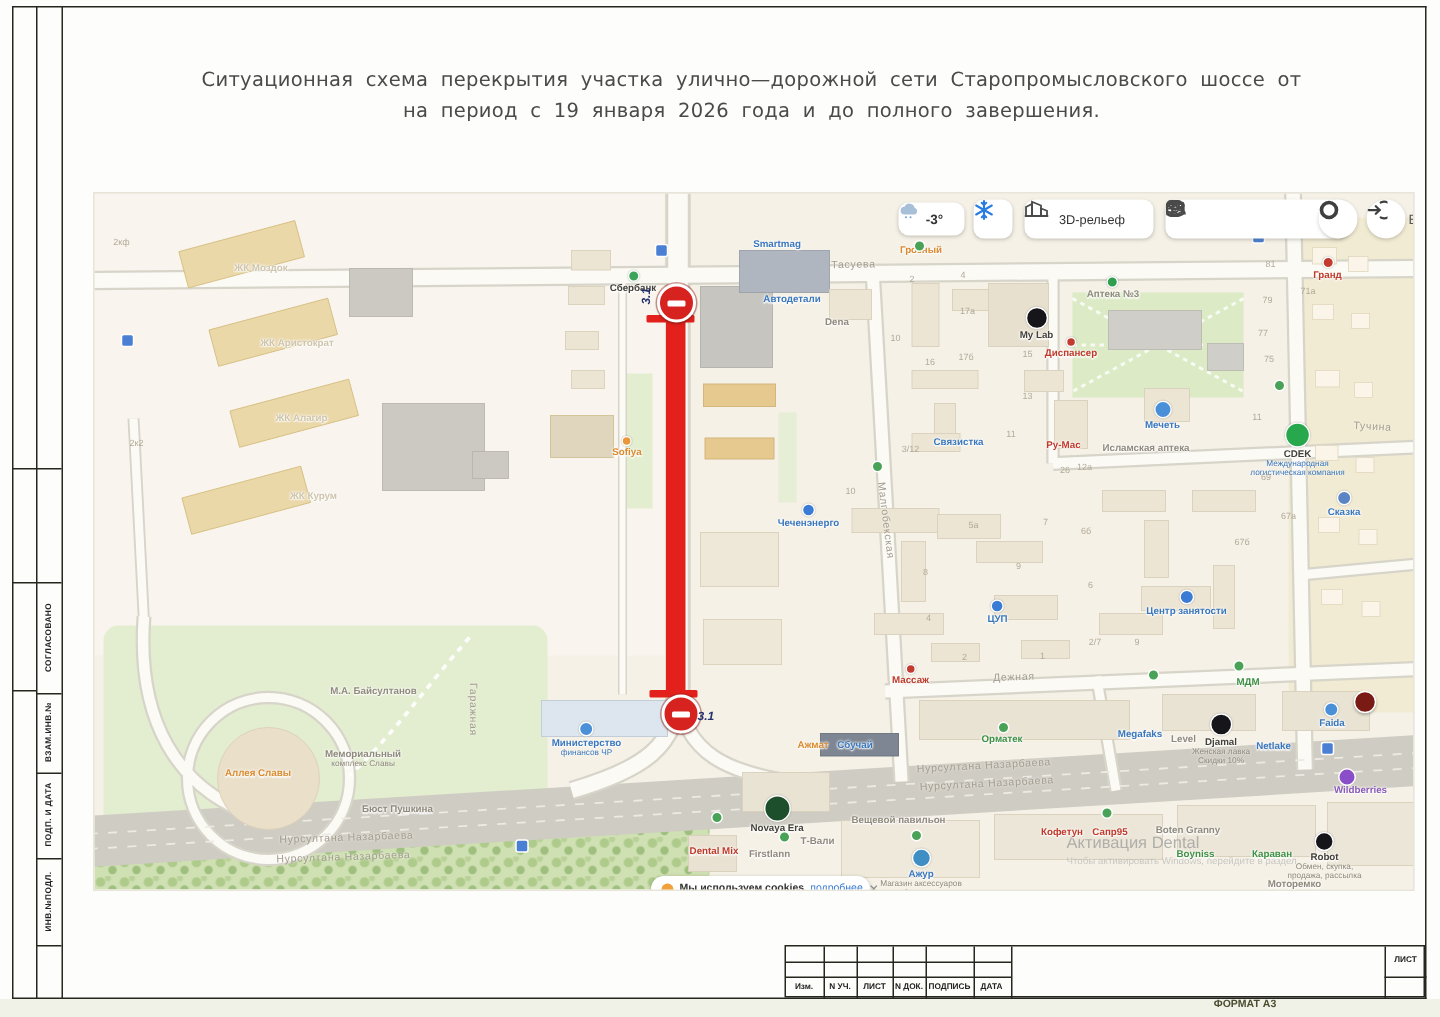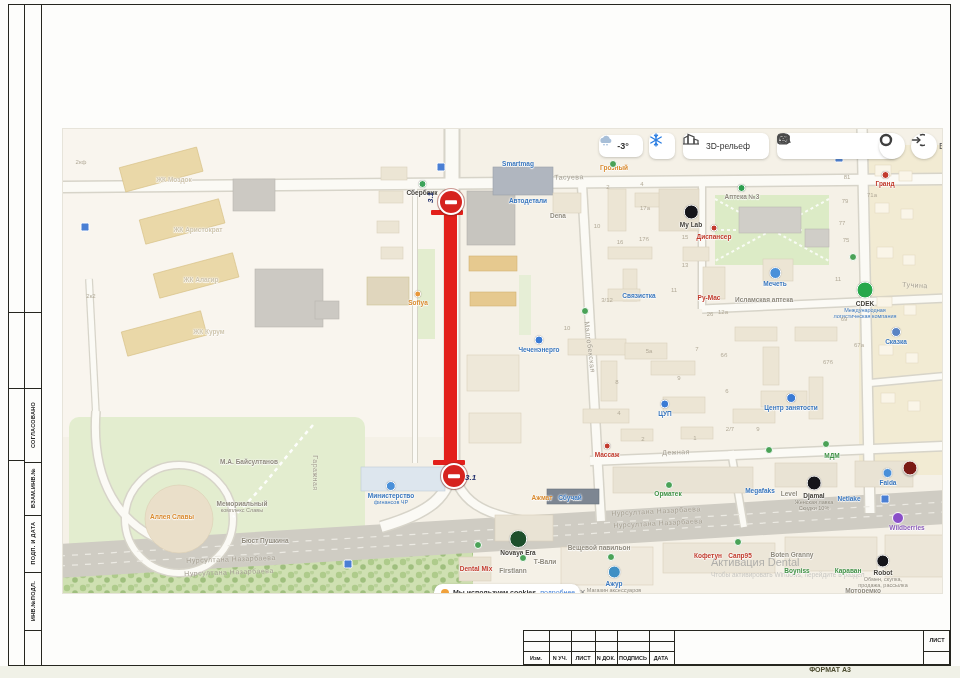--- a/index.html
+++ b/index.html
@@ -78,20 +78,22 @@
   <div class="fline" style="left:24px;top:515px;width:17px;height:1px;"></div>
   <div class="fline" style="left:24px;top:572px;width:17px;height:1px;"></div>
   <div class="fline" style="left:24px;top:630px;width:17px;height:1px;"></div>
 
   <div class="stamp" style="left:33px;top:425px;">СОГЛАСОВАНО</div>
   <div class="stamp" style="left:33px;top:488px;">ВЗАМ.ИНВ.№</div>
   <div class="stamp" style="left:33px;top:543px;">ПОДП. И ДАТА</div>
   <div class="stamp" style="left:33px;top:601px;">ИНВ.№ПОДЛ.</div>
 
   <div id="title">
+    <div>Ситуационная схема перекрытия участка улично—дорожной сети Старопромысловского шоссе от</div>
+    <div>на период с 19 января 2026 года и до полного завершения.</div>
   </div>
 
   <div id="map">
     <svg width="879" height="464" viewBox="0 0 879 464">
       <defs>
         <pattern id="tp" width="16" height="13" patternUnits="userSpaceOnUse">
           <rect width="16" height="13" fill="#cfe0b2"></rect>
           <circle cx="4" cy="4" r="3.2" fill="#aecb8b"></circle>
           <circle cx="12" cy="9" r="2.8" fill="#9fbf7e"></circle>
           <circle cx="9" cy="1.5" r="2" fill="#bad29a"></circle>

